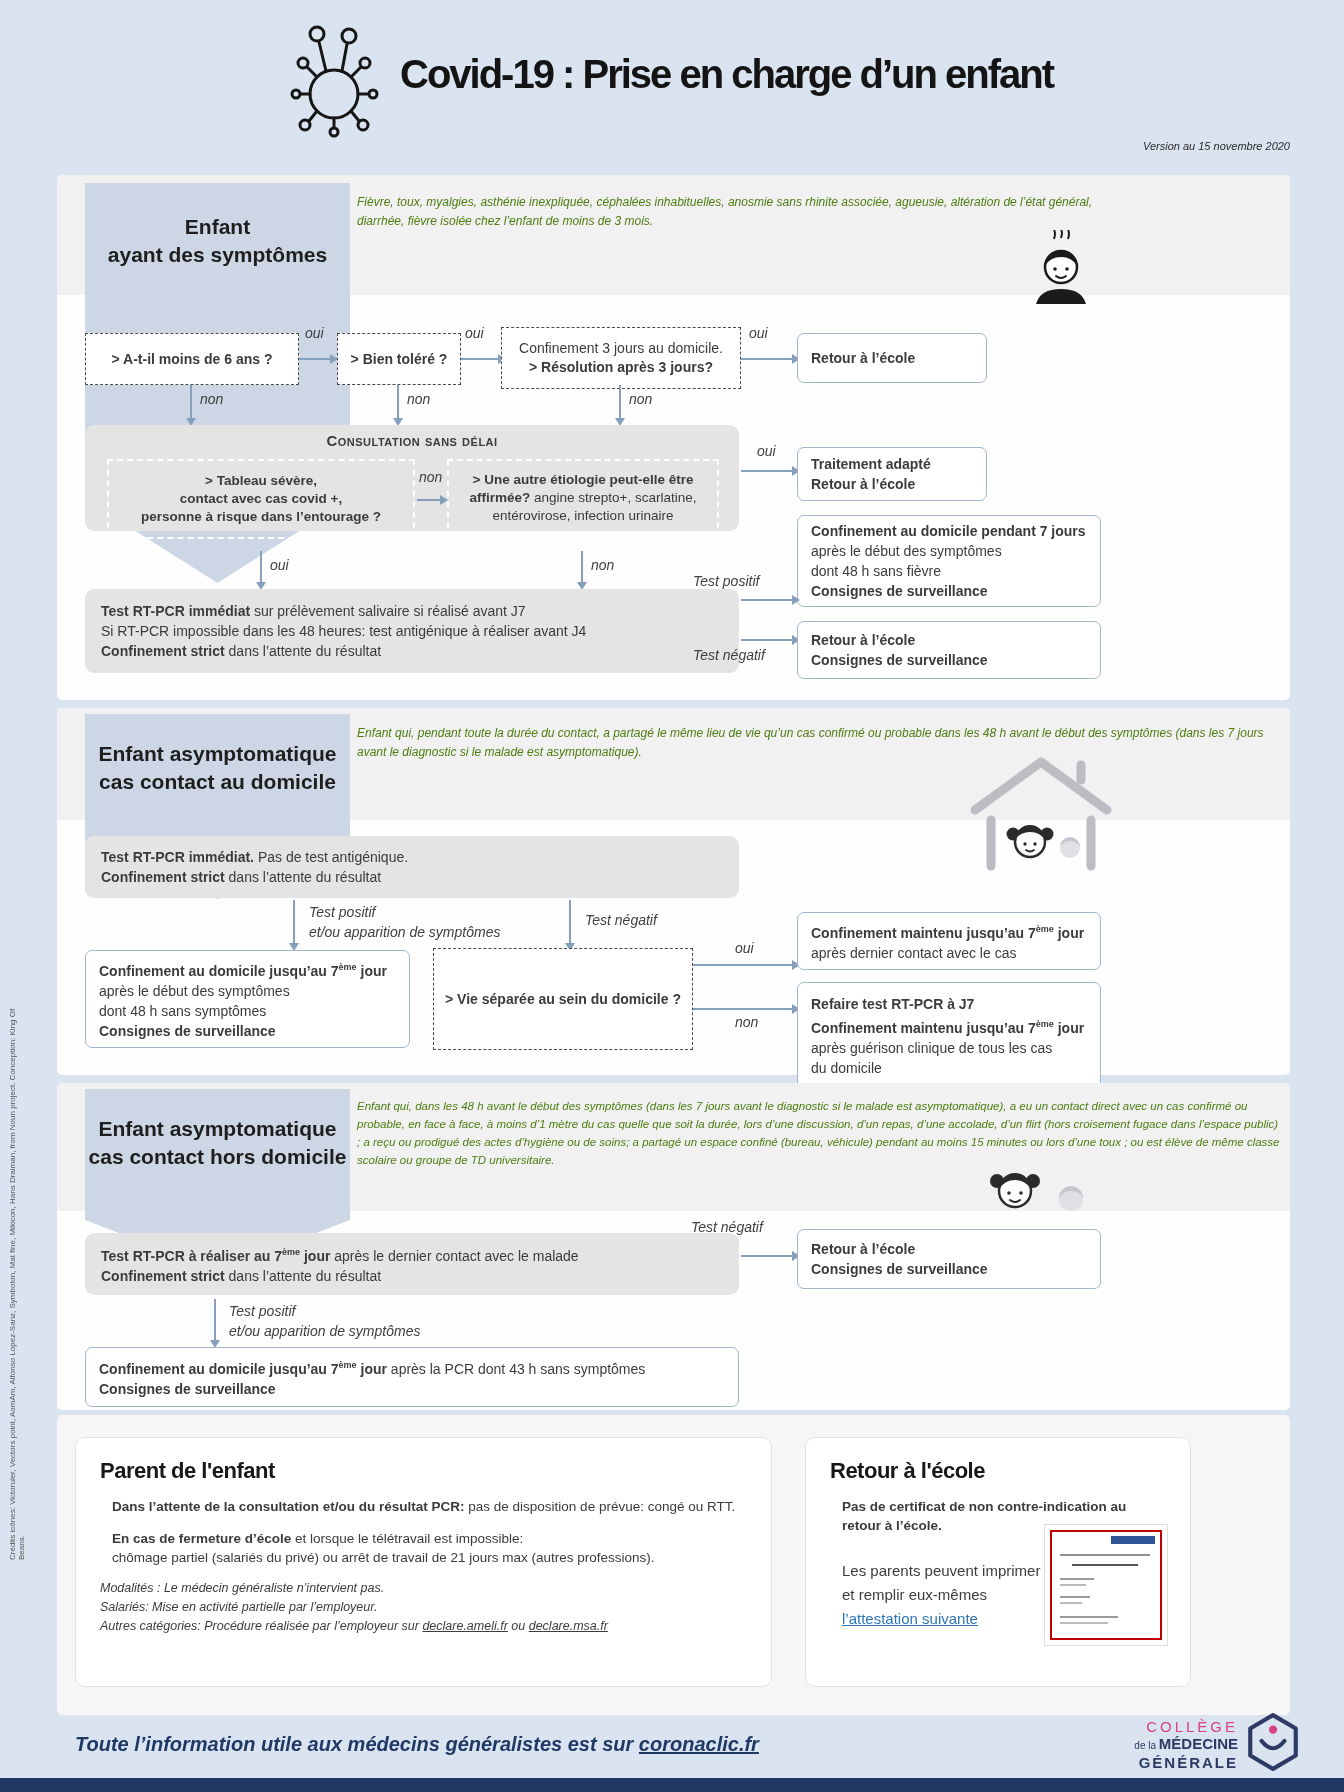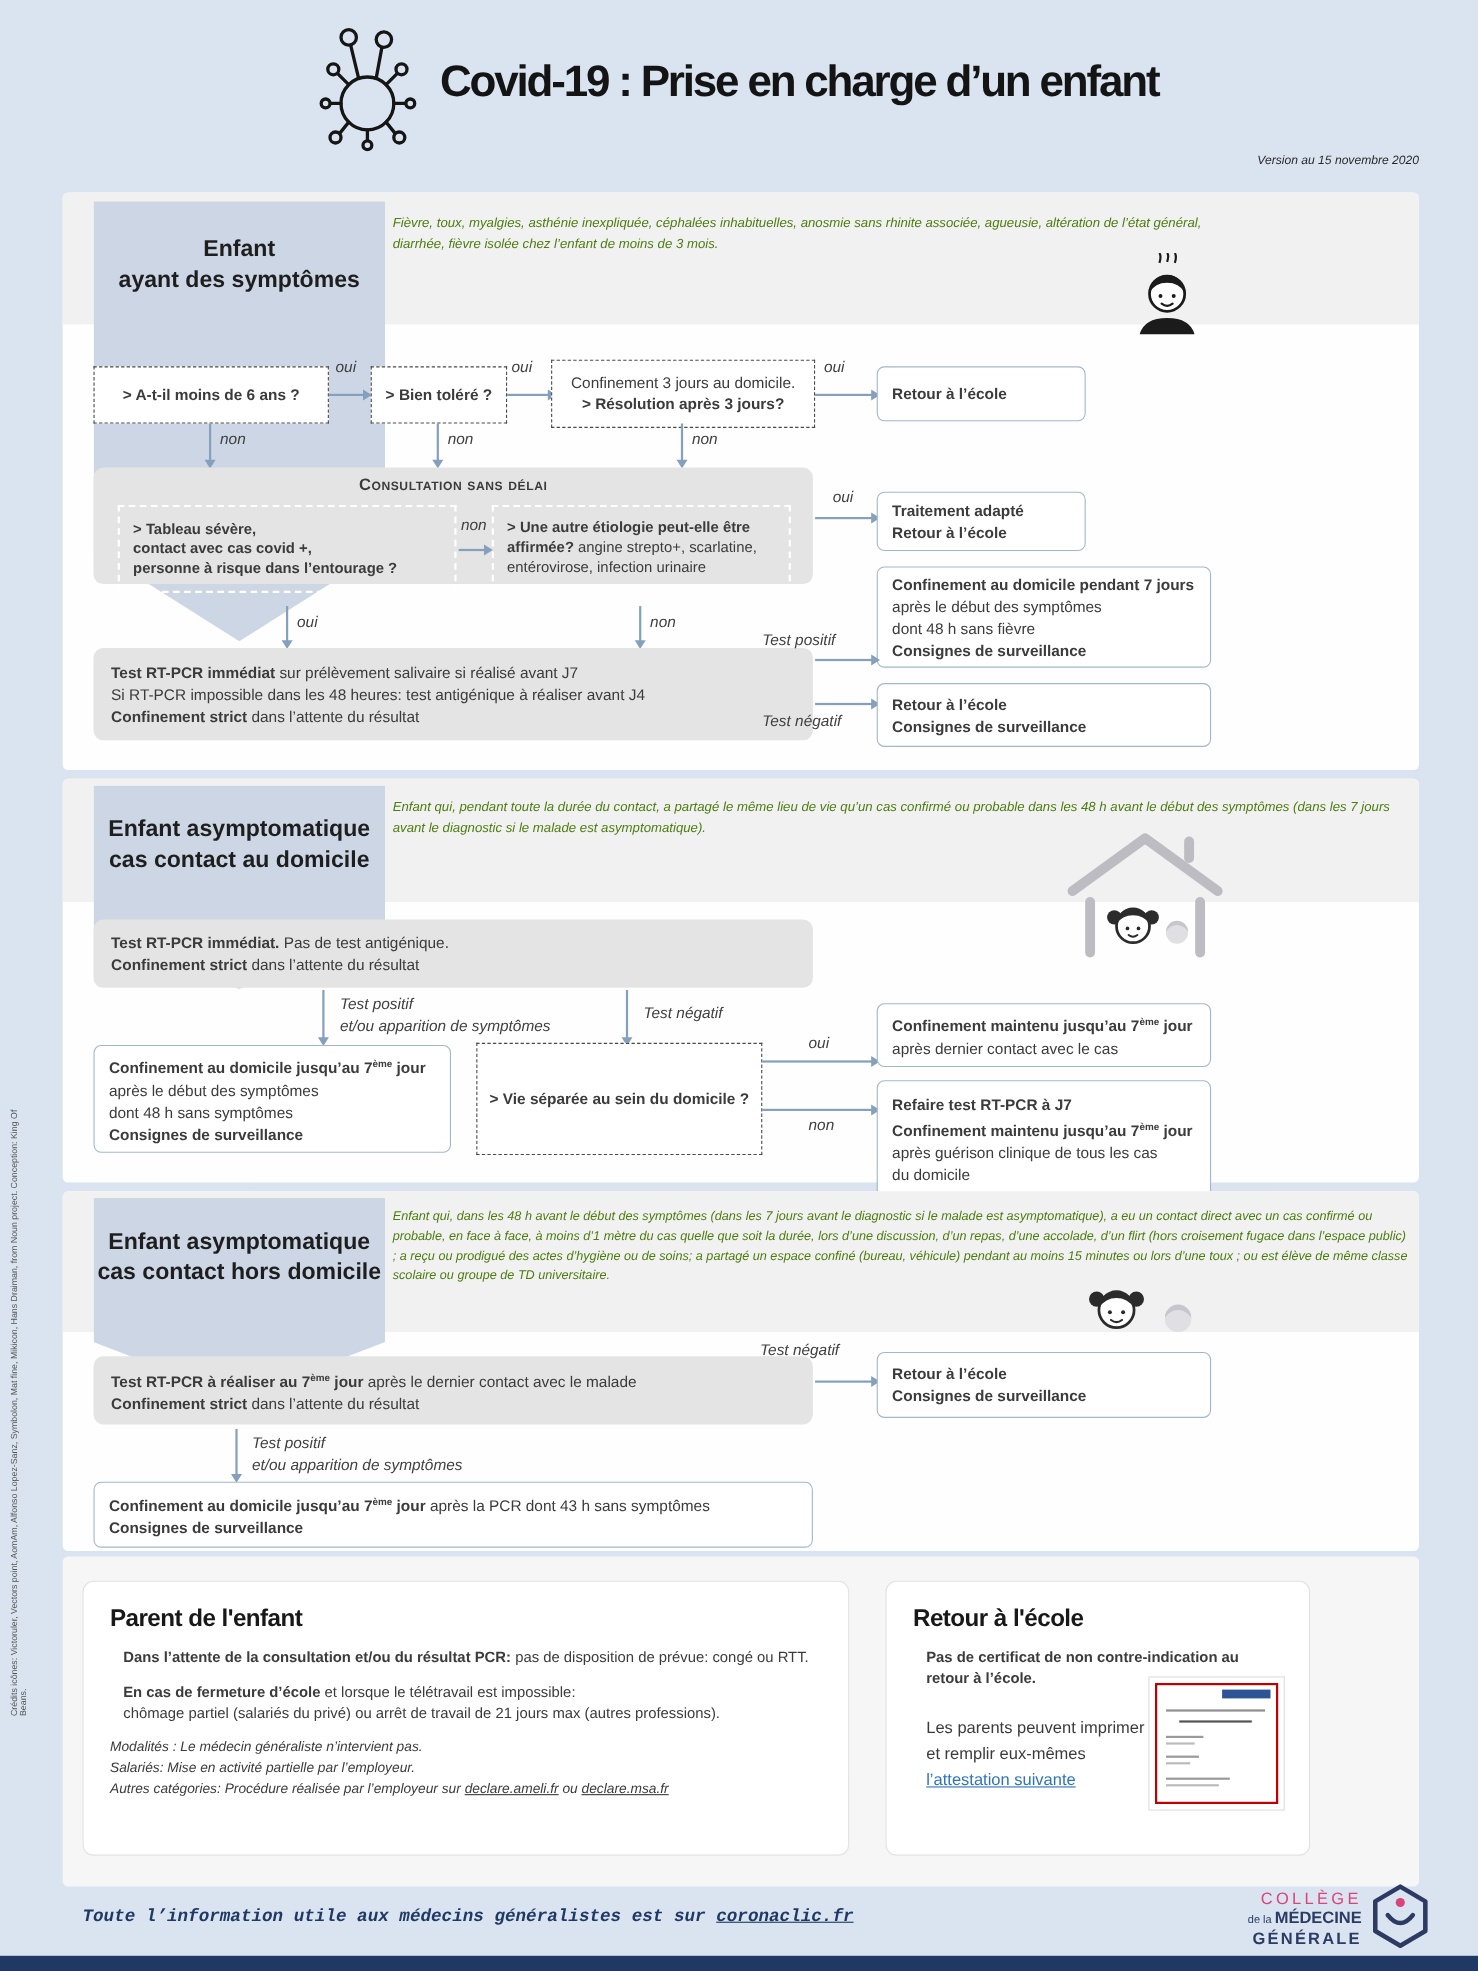--- a/index.html
+++ b/index.html
@@ -20,21 +20,21 @@
   
   .dashedbox{position:absolute;border:1.6px dashed #4a4a4a;background:#fff;display:flex;
              flex-direction:column;justify-content:center;text-align:center;
              font-size:14px;line-height:19px;}
   .solidbox{position:absolute;border:1.5px solid #a4b6cb;border-radius:7px;background:#fff;
             font-size:14px;line-height:20px;padding:8px 13px;display:flex;
             flex-direction:column;justify-content:center;}
   .graybox{position:absolute;background:#e4e4e5;border-radius:9px;font-size:14px;line-height:20px;
            padding:10px 16px;display:flex;flex-direction:column;justify-content:center;}
   .wd{position:absolute;border:2px dashed #fff;display:flex;flex-direction:column;
-      justify-content:center;font-size:13.5px;line-height:18px;padding:4px 12px;text-align:left;}
+      justify-content:center;font-size:13.5px;line-height:18px;padding:4px 12px;text-align:center;}
   .b{font-weight:bold;}
   .ctitle{font-variant:small-caps;font-weight:bold;font-size:15px;letter-spacing:.5px;
           text-align:center;margin-top:6px;color:#3b3b3b;}
   sup{font-size:9px;}
   
   .ah{position:absolute;height:2px;background:#84a0bc;}
   .ah::after{content:"";position:absolute;right:-7px;top:-4px;border-left:8px solid #84a0bc;
              border-top:5px solid transparent;border-bottom:5px solid transparent;}
   .av{position:absolute;width:2px;background:#84a0bc;}
   .av::after{content:"";position:absolute;bottom:-7px;left:-4px;border-top:8px solid #84a0bc;
@@ -49,22 +49,22 @@
   .modal{font-style:italic;font-size:12.5px;line-height:19px;margin-top:12px;}
   .link{color:#2e75b6;text-decoration:underline;cursor:pointer;}
   .ulink{text-decoration:underline;cursor:pointer;}
   
   .thumb{position:absolute;right:22px;top:86px;width:122px;height:120px;background:#fff;
          border:1px solid #ddd;}
   .thumb-in{position:absolute;inset:5px;border:2px solid #c00000;background:#fff;}
   .chip{position:absolute;top:4px;right:5px;width:44px;height:8px;background:#2f5496;}
   .bar{position:absolute;height:2px;background:#9a9a9a;}
   
-  .footmsg{position:absolute;left:75px;top:1733px;font-size:16px;font-weight:bold;
-           font-style:italic;color:#1f3864;font-family:Liberation Mono, monospace;}
+  .footmsg{position:absolute;left:75px;top:1733px;font-size:20px;font-weight:bold;
+           font-style:italic;color:#1f3864;}
   .navybar{position:absolute;left:0;top:1778px;width:100%;height:14px;background:#203864;}
   .logo{position:absolute;right:44px;top:1712px;display:flex;align-items:center;gap:8px;}
   .logotxt{text-align:right;color:#2c3a64;line-height:17px;}
   .credits{position:absolute;left:8px;top:1560px;width:560px;transform:rotate(-90deg);
            transform-origin:0 0;font-size:8px;color:#555;}
 </style>
 </head>
 <body>
 
 <div class="page">

